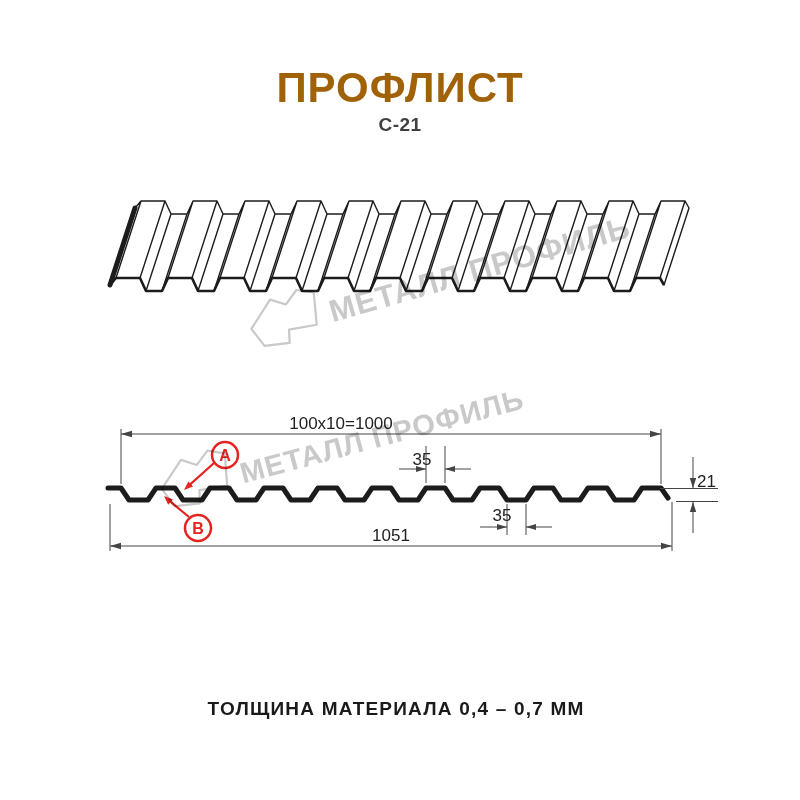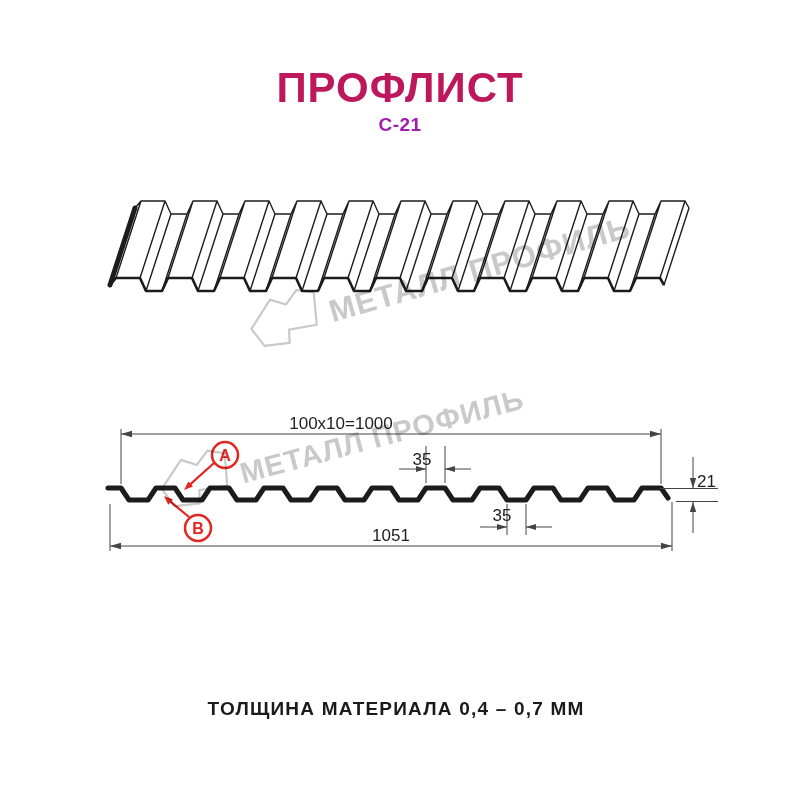--- a/index.html
+++ b/index.html
@@ -1,22 +1,22 @@
 <!DOCTYPE html>
 <html><head>
 <meta charset="utf-8">
 <style>
   html,body{margin:0;padding:0;}
   body{width:800px;height:800px;background:#ffffff;position:relative;overflow:hidden;
        font-family:"Liberation Sans", sans-serif;}
   .abs{position:absolute;}
   .title{left:0;top:64px;width:800px;text-align:center;font-size:42px;font-weight:800;
-         letter-spacing:1px;color:#be185d;}
+         letter-spacing:1px;color:#a16207;}
   .subtitle{left:0;top:114px;width:800px;text-align:center;font-size:19px;font-weight:600;
-            color:#a21caf;letter-spacing:0.5px;}
+            color:#404040;letter-spacing:0.5px;}
   .footer{left:0;top:698px;width:792px;text-align:center;font-size:19px;font-weight:600;
           color:#1a1a1a;letter-spacing:1.2px;}
   svg{position:absolute;left:0;top:0;}
   .dimtxt{font-family:"Liberation Sans",sans-serif;font-size:17px;fill:#222;}
   .redtxt{font-family:"Liberation Sans",sans-serif;font-size:16px;font-weight:600;}
   .wmtext{font-family:"Liberation Sans",sans-serif;font-weight:700;}
   .wm{mix-blend-mode:multiply;}
 </style>
 </head>
 <body>

